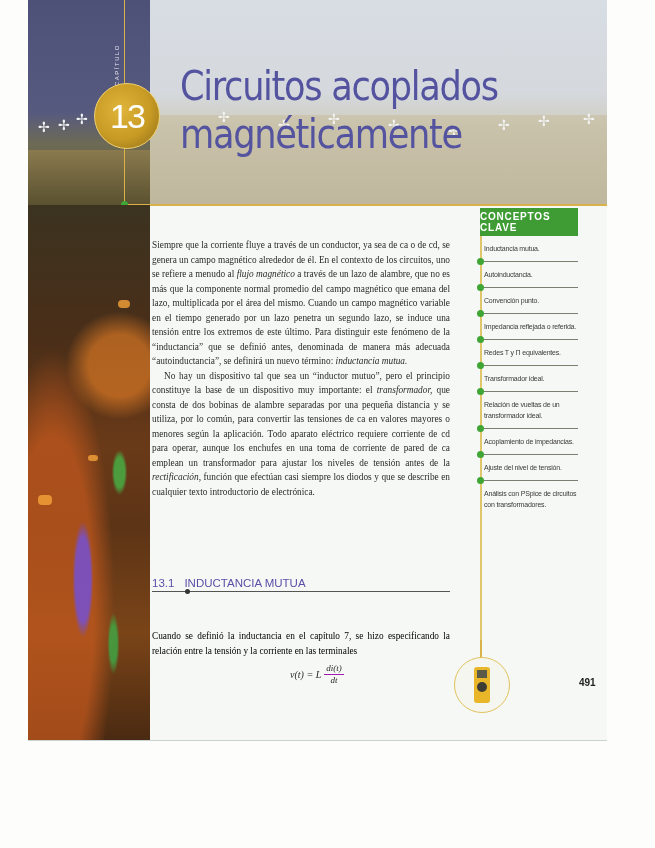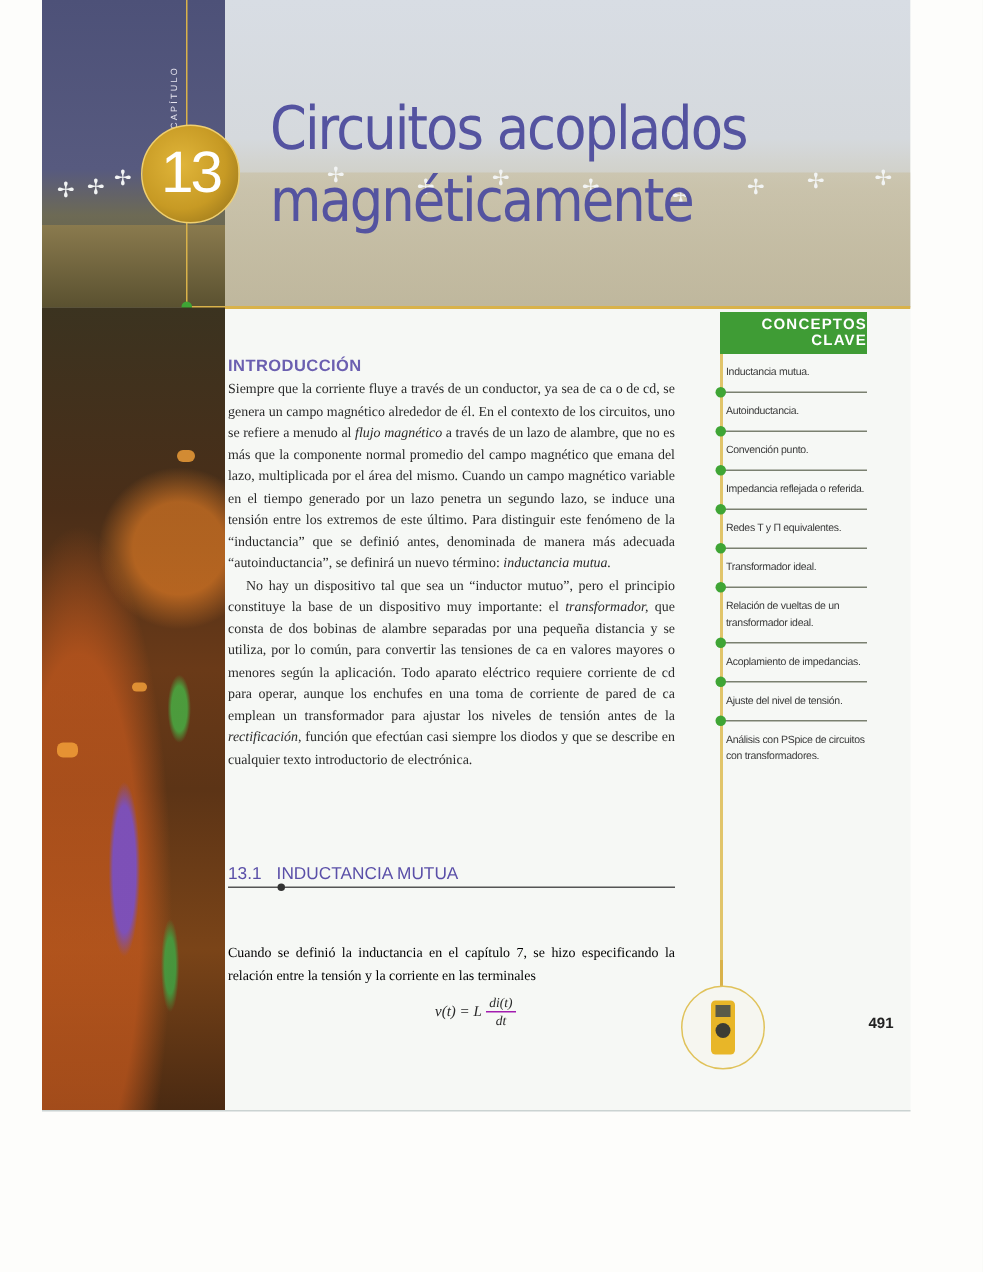--- a/index.html
+++ b/index.html
@@ -15,21 +15,21 @@
   .header .band-left .field { position:absolute; left:0; top:150px; width:122px; height:55px;
     background: linear-gradient(180deg, #8a7a4e 0%, #5a5130 100%); }
   .turbine { position:absolute; color:#f2f4f4; font-size:14px; line-height:14px; font-family:"DejaVu Sans", sans-serif; }
   .gold-vline { position:absolute; background:#d9b24a; width:1px; }
   .gold-hline { position:absolute; background:#d9b24a; height:2px; }
   .capitulo { position:absolute; left:86px; top:30px; width:12px; height:70px; color:#e8e6f0;
     font-family:"Liberation Sans", sans-serif; font-size:6px; letter-spacing:1.5px; writing-mode:vertical-rl; transform:rotate(180deg); text-align:center; }
   .chapter-badge { position:absolute; left:66px; top:83px; width:64px; height:64px; border-radius:50%;
     background: radial-gradient(circle at 40% 40%, #e0b53a 0%, #c79a24 55%, #8a6a18 100%);
     border:1px solid #f0d070; display:flex; align-items:center; justify-content:center; }
-  .chapter-badge span { color:#fff; font-family:"Liberation Sans", sans-serif; font-size:39px; letter-spacing:-2px; }
+  .chapter-badge span { color:#fff; font-family:"Liberation Sans", sans-serif; font-size:34px; letter-spacing:-2px; }
   .title { position:absolute; left:152px; top:62px; color:#5453a0; font-family:"DejaVu Sans", sans-serif;
     font-size:40px; line-height:48px; letter-spacing:-1.5px; font-weight:normal; transform:scaleX(0.88); transform-origin:left top; white-space:nowrap; }
   .green-dot { position:absolute; width:7px; height:7px; border-radius:50%; background:#3fa535; }
   
   .photo { position:absolute; left:0; top:205px; width:122px; height:535px;
     background:
       radial-gradient(circle at 75% 30%, rgba(255,140,40,0.55) 0 8%, transparent 14%),
       radial-gradient(ellipse at 45% 70%, rgba(120,80,200,0.9) 0 8%, transparent 11%),
       radial-gradient(ellipse at 75% 50%, rgba(70,180,70,0.8) 0 4%, transparent 6%),
       radial-gradient(ellipse at 70% 82%, rgba(60,170,70,0.8) 0 3%, transparent 5%),
@@ -46,21 +46,21 @@
     font-family:"Liberation Sans", sans-serif; font-weight:normal; color:#5a4fa8; font-size:11.5px; }
   .sec-head .num { color:#5a4fa8; margin-right:10px; }
   .sec-head .dot { position:absolute; left:33px; bottom:-3px; width:5px; height:5px; background:#333; border-radius:50%; }
   .sec-body { position:absolute; left:152px; top:596px; width:298px;margin-top:33px; }
   .equation { position:absolute; left:290px; top:663px; font-size:10px; font-style:italic; color:#2a2a2a; display:flex; align-items:center; gap:3px; }
   .frac { display:inline-flex; flex-direction:column; align-items:center; font-size:9px; line-height:11px; }
   .frac .n { border-bottom:1px solid #a21caf; padding:0 2px; }
   
   .sidebar { position:absolute; left:452px; top:208px; width:128px; }
   .sb-head { margin-left:28px; width:98px; height:28px; background:#3f9c35; color:#fff; font-family:"Liberation Sans", sans-serif;
-    font-weight:bold; font-size:10px; line-height:11px; text-align:right; padding-top:3px; box-sizing:border-box; letter-spacing:0.8px; }
+    font-weight:bold; font-size:10px; line-height:11px; text-align:left; padding-top:3px; box-sizing:border-box; letter-spacing:0.8px; }
   .sb-line { position:absolute; left:28px; top:28px; width:2px; height:440px; background:#e1c56a; }
   .sb-item { position:relative; margin-left:28px; width:98px; border-bottom:1px solid #7a8070; padding:7px 0 7px 4px;
     font-family:"Liberation Sans", sans-serif; font-size:7px; line-height:11px; color:#3a3a3a; box-sizing:border-box; letter-spacing:-0.2px; }
   .sb-item .bullet { position:absolute; left:-3px; bottom:-4px; width:7px; height:7px; border-radius:50%; background:#3fa535; }
   .sb-item.last { border-bottom:none; }
   
   .meter-line { position:absolute; left:480px; top:640px; width:2px; height:18px; background:#d9b24a; }
   .meter { position:absolute; left:454px; top:657px; width:54px; height:54px; border-radius:50%; border:1.5px solid #e0c25a; background:#f6f6f0; }
   .meter .body { position:absolute; left:19px; top:9px; width:16px; height:36px; background:#e8b628; border-radius:3px; }
   .meter .screen { position:absolute; left:3px; top:3px; width:10px; height:8px; background:#5a5a48; }
@@ -106,21 +106,20 @@
   </div>
 
   <div class="photo">
     <div class="glow" style="left:90px;top:95px;width:12px;height:8px;"></div>
     <div class="glow" style="left:10px;top:290px;width:14px;height:10px;"></div>
     <div class="glow" style="left:60px;top:250px;width:10px;height:6px;"></div>
   </div>
 </div>
 
 <div class="main">
-  <div class="h-intro">INTRODUCCIÓN</div>
   <p class="para"><span>Siempre que la corriente fluye a través de un conductor, ya sea de ca o de cd, se genera un campo magnético alrededor de él. En el contexto de los circuitos, uno se refiere a menudo al </span><i>flujo magnético</i><span> a través de un lazo de alambre, que no es más que la componente normal promedio del campo magnético que emana del lazo, multiplicada por el área del mismo. Cuando un campo magnético variable en el tiempo generado por un lazo penetra un segundo lazo, se induce una tensión entre los extremos de este último. Para distinguir este fenómeno de la “inductancia” que se definió antes, denominada de manera más adecuada “autoinductancia”, se definirá un nuevo término: </span><i>inductancia mutua.</i></p>
   <p class="para indent"><span>No hay un dispositivo tal que sea un “inductor mutuo”, pero el principio constituye la base de un dispositivo muy importante: el </span><i>transformador,</i><span> que consta de dos bobinas de alambre separadas por una pequeña distancia y se utiliza, por lo común, para convertir las tensiones de ca en valores mayores o menores según la aplicación. Todo aparato eléctrico requiere corriente de cd para operar, aunque los enchufes en una toma de corriente de pared de ca emplean un transformador para ajustar los niveles de tensión antes de la </span><i>rectificación,</i><span> función que efectúan casi siempre los diodos y que se describe en cualquier texto introductorio de electrónica.</span></p>
 </div>
 
 <div class="sec-head">
   <span class="num">13.1</span><span>INDUCTANCIA MUTUA</span>
   <span class="dot"></span>
 </div>
 <div class="sec-body">
   <p class="para">Cuando se definió la inductancia en el capítulo 7, se hizo especificando la relación entre la tensión y la corriente en las terminales</p>

